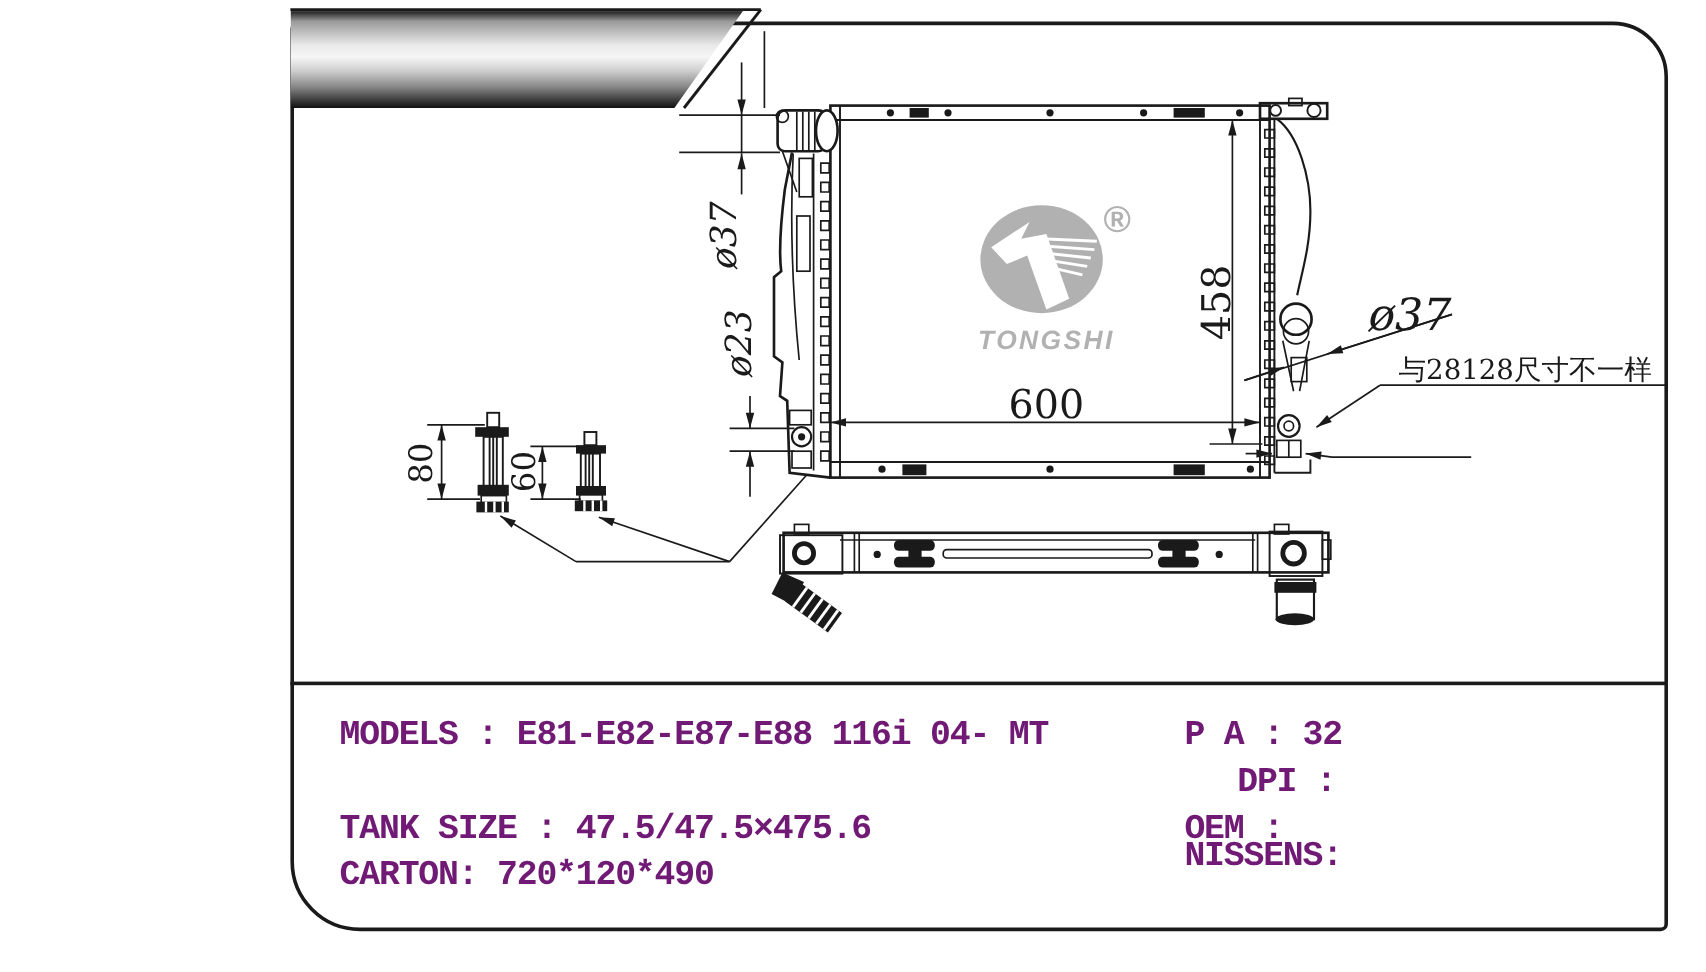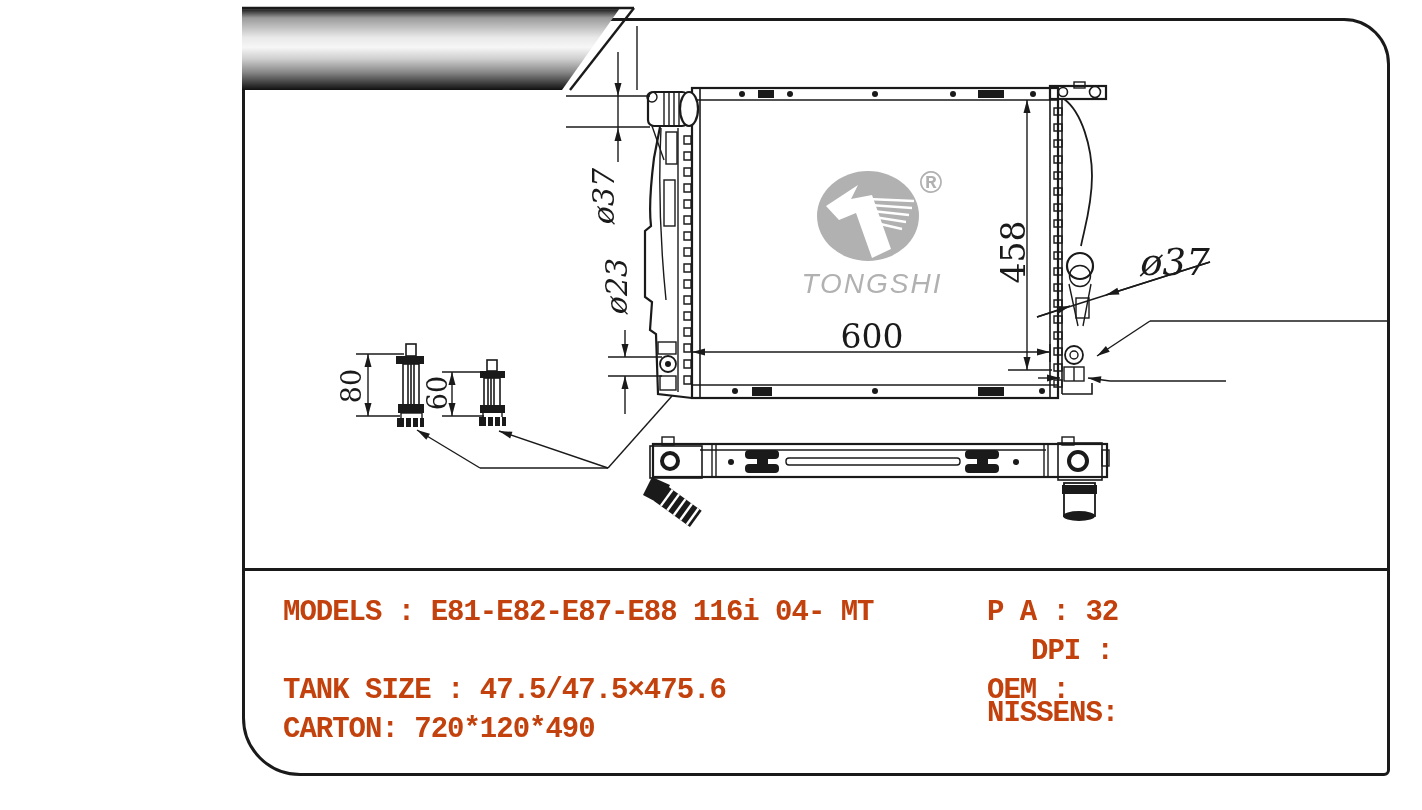--- a/index.html
+++ b/index.html
@@ -23,26 +23,26 @@
   
   svg.art{position:absolute;left:0;top:0;}
   
   .dim{position:absolute;display:flex;align-items:center;justify-content:center;
        color:var(--ink);font-family:"DejaVu Serif","Liberation Serif",serif;white-space:nowrap;}
   .rot{transform:rotate(-90deg);}
   .it{font-style:italic;}
   
   .brand-word{position:absolute;left:772px;top:268px;width:200px;height:32px;
        display:flex;align-items:center;justify-content:center;color:var(--gray);
-       font-size:28px;font-weight:400;font-style:italic;letter-spacing:2px;}
+       font-size:22px;font-weight:700;font-style:italic;letter-spacing:2px;}
   .reg-mark{position:absolute;left:913px;top:166px;width:36px;height:34px;
        display:flex;align-items:center;justify-content:center;color:var(--gray);
        font-size:31px;font-weight:700;}
   
-  .spec{position:absolute;height:32px;display:flex;align-items:center;color:#c2410c;
+  .spec{position:absolute;height:32px;display:flex;align-items:center;color:#701a75;
         font-family:"Liberation Mono","DejaVu Sans Mono",monospace;
         font-size:29px;font-weight:700;letter-spacing:-1px;white-space:pre;}
 </style>
 </head>
 <body>
 
 <div id="stage">
 
   <div class="frame"></div>
   <div class="divider"></div>
@@ -260,20 +260,21 @@
 
 
   <div class="brand-word">TONGSHI</div>
   <div class="reg-mark">®</div>
 
   <div class="dim rot it" style="left:543px;top:180px;width:120px;height:32px;font-size:30px;">ø37</div>
   <div class="dim rot it" style="left:556px;top:270px;width:120px;height:32px;font-size:30px;">ø23</div>
   <div class="dim rot" style="left:953px;top:236px;width:120px;height:32px;font-size:33px;">458</div>
   <div class="dim" style="left:812px;top:319px;width:120px;height:34px;font-size:33px;">600</div>
   <div class="dim it" style="left:1110px;top:242px;width:130px;height:40px;font-size:37px;">ø37</div>
+  <div class="dim" style="left:1156px;top:294px;width:230px;height:28px;font-size:23px;">与28128尺寸不一样</div>
   <div class="dim rot" style="left:291px;top:370px;width:120px;height:32px;font-size:27px;">80</div>
   <div class="dim rot" style="left:377px;top:377px;width:120px;height:32px;font-size:27px;">60</div>
 
   <div class="spec" style="left:283px;top:596px;">MODELS : E81-E82-E87-E88 116i 04- MT</div>
   <div class="spec" style="left:283px;top:674px;">TANK SIZE : 47.5/47.5×475.6</div>
   <div class="spec" style="left:283px;top:713px;">CARTON: 720*120*490</div>
   <div class="spec" style="left:987px;top:596px;">P A : 32</div>
   <div class="spec" style="left:987px;top:635px;margin-left:44px;">DPI :</div>
   <div class="spec" style="left:987px;top:674px;">OEM :</div>
   <div class="spec" style="left:987px;top:697px;">NISSENS:</div>

